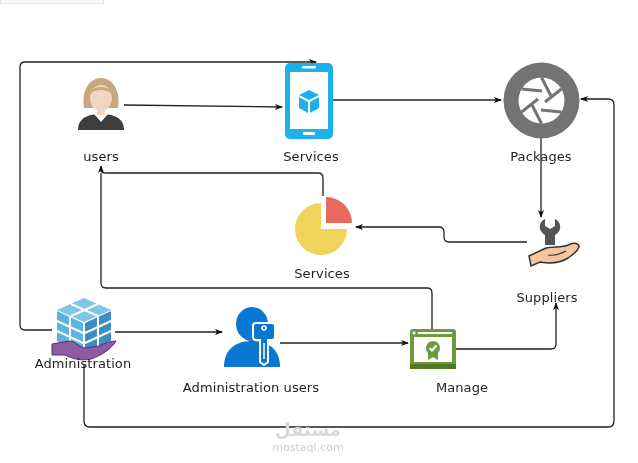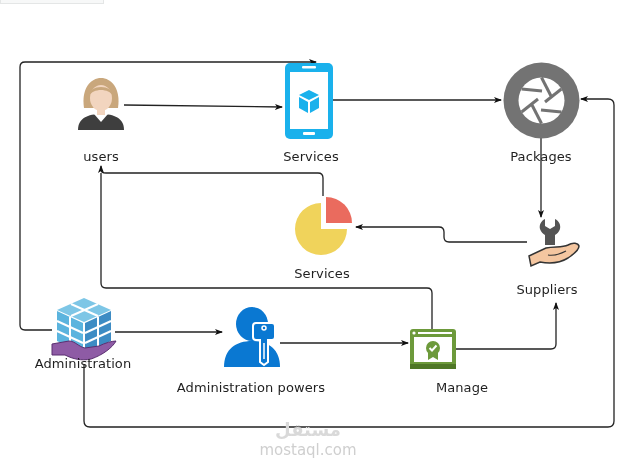--- a/index.html
+++ b/index.html
@@ -6,21 +6,21 @@
   body { width:638px; height:463px; position:relative; overflow:hidden;
          font-family:"DejaVu Sans", sans-serif; }
   .topbox { position:absolute; left:0; top:-1px; width:102px; height:4px;
             border:1px solid #e4e6e6; border-top:none; background:#f7f8f8; }
   svg.edges { position:absolute; left:0; top:0; }
   .node-icon { position:absolute; }
   .label { position:absolute; font-size:13px; color:#1f1f1f; white-space:nowrap;
            transform:translateX(-50%); letter-spacing:0.1px; }
   .wm { position:absolute; text-align:center; color:#d9d9d9; font-weight:bold; }
   .wm-ar { left:258px; top:419px; width:100px; font-size:18px; }
-  .wm-en { left:258px; top:441px; width:100px; font-size:15px; font-weight:normal; color:#cfcfcf; }
+  .wm-en { left:258px; top:441px; width:100px; font-size:11px; font-weight:normal; color:#cfcfcf; }
 </style>
 </head>
 <body>
 
 <div class="topbox"></div>
 
 <svg class="edges" width="638" height="463">
   <defs>
     <marker id="arr" markerWidth="8" markerHeight="8" refX="7" refY="4" orient="auto" markerUnits="userSpaceOnUse">
       <path d="M0,1 L8,4 L0,7 L2,4 Z" fill="#111"></path>
@@ -91,21 +91,21 @@
   <path d="M28,8 A26,26 0 1 0 54,34 L28,34 Z" fill="#f0d35b"></path>
   <path d="M33,2 A26,26 0 0 1 59,28 L33,28 Z" fill="#ea6b5e"></path>
 </svg>
 <div class="label" style="left:322px;top:266px">Services</div>
 
 <svg class="node-icon" style="left:526px;top:218px" width="56" height="52" viewBox="0 0 56 52">
   <path d="M19,1 L19,8 L24,11 L29,8 L29,1 C33,3 35,7 34,11 C33,14 31,16 29,17 L29,27 L19,27 L19,17 C17,16 15,14 14,11 C13,7 15,3 19,1 Z" fill="#545454"></path>
   <path d="M3,38 L20,30 C28,28 36,30 42,27 C47,24 52,25 53,28 C53,32 48,36 42,40 C34,45 24,46 14,44 L5,48 Z" fill="#f4c6a0" stroke="#333" stroke-width="1.5"></path>
   <path d="M22,37 C28,38 34,36 40,33" stroke="#333" stroke-width="1.2" fill="none"></path>
 </svg>
-<div class="label" style="left:547px;top:282px">Suppliers</div>
+<div class="label" style="left:547px;top:290px">Suppliers</div>
 
 <svg class="node-icon" style="left:51px;top:297px" width="66" height="66" viewBox="0 0 66 66">
   <path d="M33,1 L60,13 L33,25 L6,13 Z" fill="#7dc6e6"></path>
   <path d="M6,14 L32,26 L32,56 L6,44 Z" fill="#5bb4de"></path>
   <path d="M34,26 L60,14 L60,44 L34,56 Z" fill="#3d8cc4"></path>
   <g stroke="#ffffff" stroke-width="2" fill="none">
     <path d="M20,7 L47,19"></path>
       <path d="M47,7 L20,19"></path>
     <path d="M6,24 L32,36"></path>
       <path d="M6,34 L32,46"></path>
@@ -118,21 +118,21 @@
 </svg>
 <div class="label" style="left:83px;top:356px">Administration</div>
 
 <svg class="node-icon" style="left:222px;top:307px" width="60" height="62" viewBox="0 0 60 62">
   <ellipse cx="30" cy="17" rx="16" ry="17" fill="#0a78d2"></ellipse>
   <path d="M2,60 C2,42 14,34 30,34 C46,34 58,42 58,60 Z" fill="#0a78d2"></path>
   <path d="M34,16 L50,16 Q53,16 53,19 L53,30 Q53,33 50,33 L46,33 L46,55 L42,58 L38,55 L38,33 L34,33 Q31,33 31,30 L31,19 Q31,16 34,16 Z" fill="#0a78d2" stroke="#ffffff" stroke-width="2"></path>
   <circle cx="42" cy="21" r="2" fill="none" stroke="#ffffff" stroke-width="1.5"></circle>
   <path d="M42,36 L42,52" stroke="#ffffff" stroke-width="1.5"></path>
 </svg>
-<div class="label" style="left:251px;top:380px">Administration powers</div>
+<div class="label" style="left:251px;top:380px">Administration users</div>
 
 <svg class="node-icon" style="left:409px;top:328px" width="48" height="42" viewBox="0 0 48 42">
   <rect x="1" y="1" width="46" height="40" rx="3" fill="#6d9a3b"></rect>
   <rect x="1" y="36" width="46" height="5" fill="#4f7726"></rect>
   <rect x="5" y="9" width="38" height="25" fill="#ffffff"></rect>
   <circle cx="5" cy="5" r="1.6" fill="#ffffff"></circle>
   <rect x="9" y="4" width="34" height="2" fill="#ffffff"></rect>
   <path d="M19,24 L19,32 L24,29 L29,32 L29,24 Z" fill="#6d9a3b"></path>
   <circle cx="24" cy="20" r="7" fill="#6d9a3b"></circle>
   <path d="M20.5,20 L23,22.5 L27.5,17.5" stroke="#ffffff" stroke-width="2" fill="none"></path>

